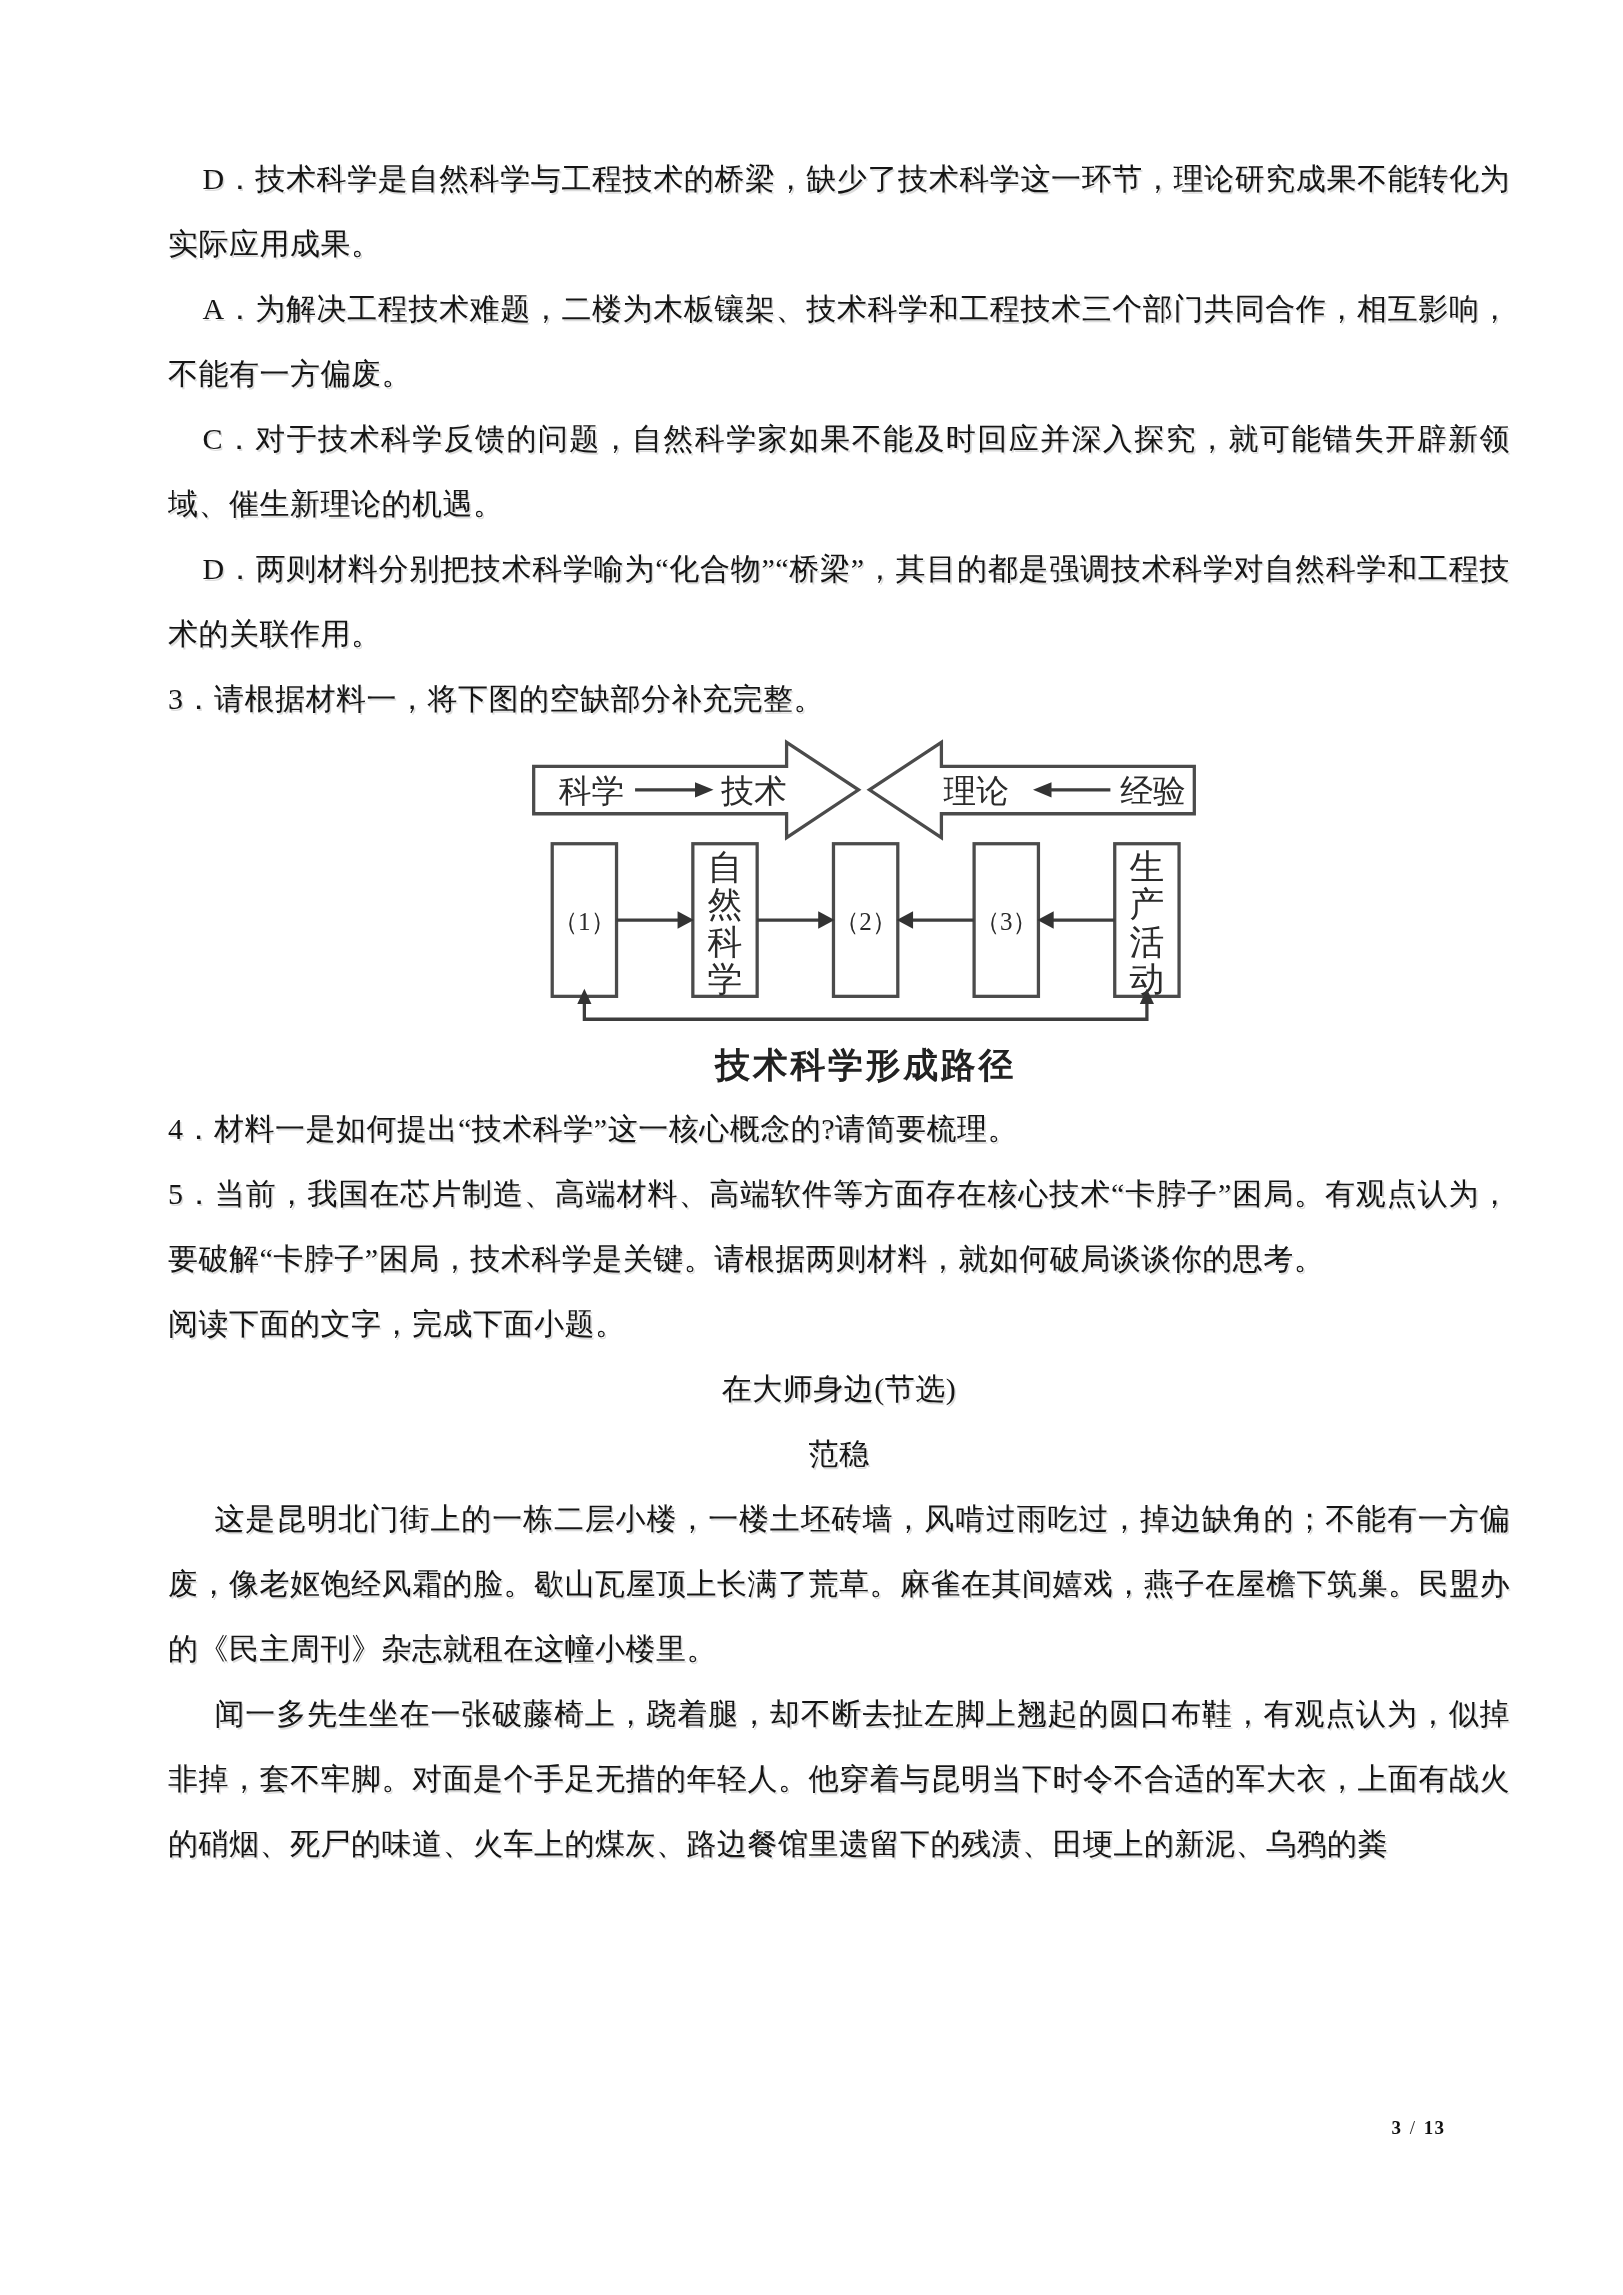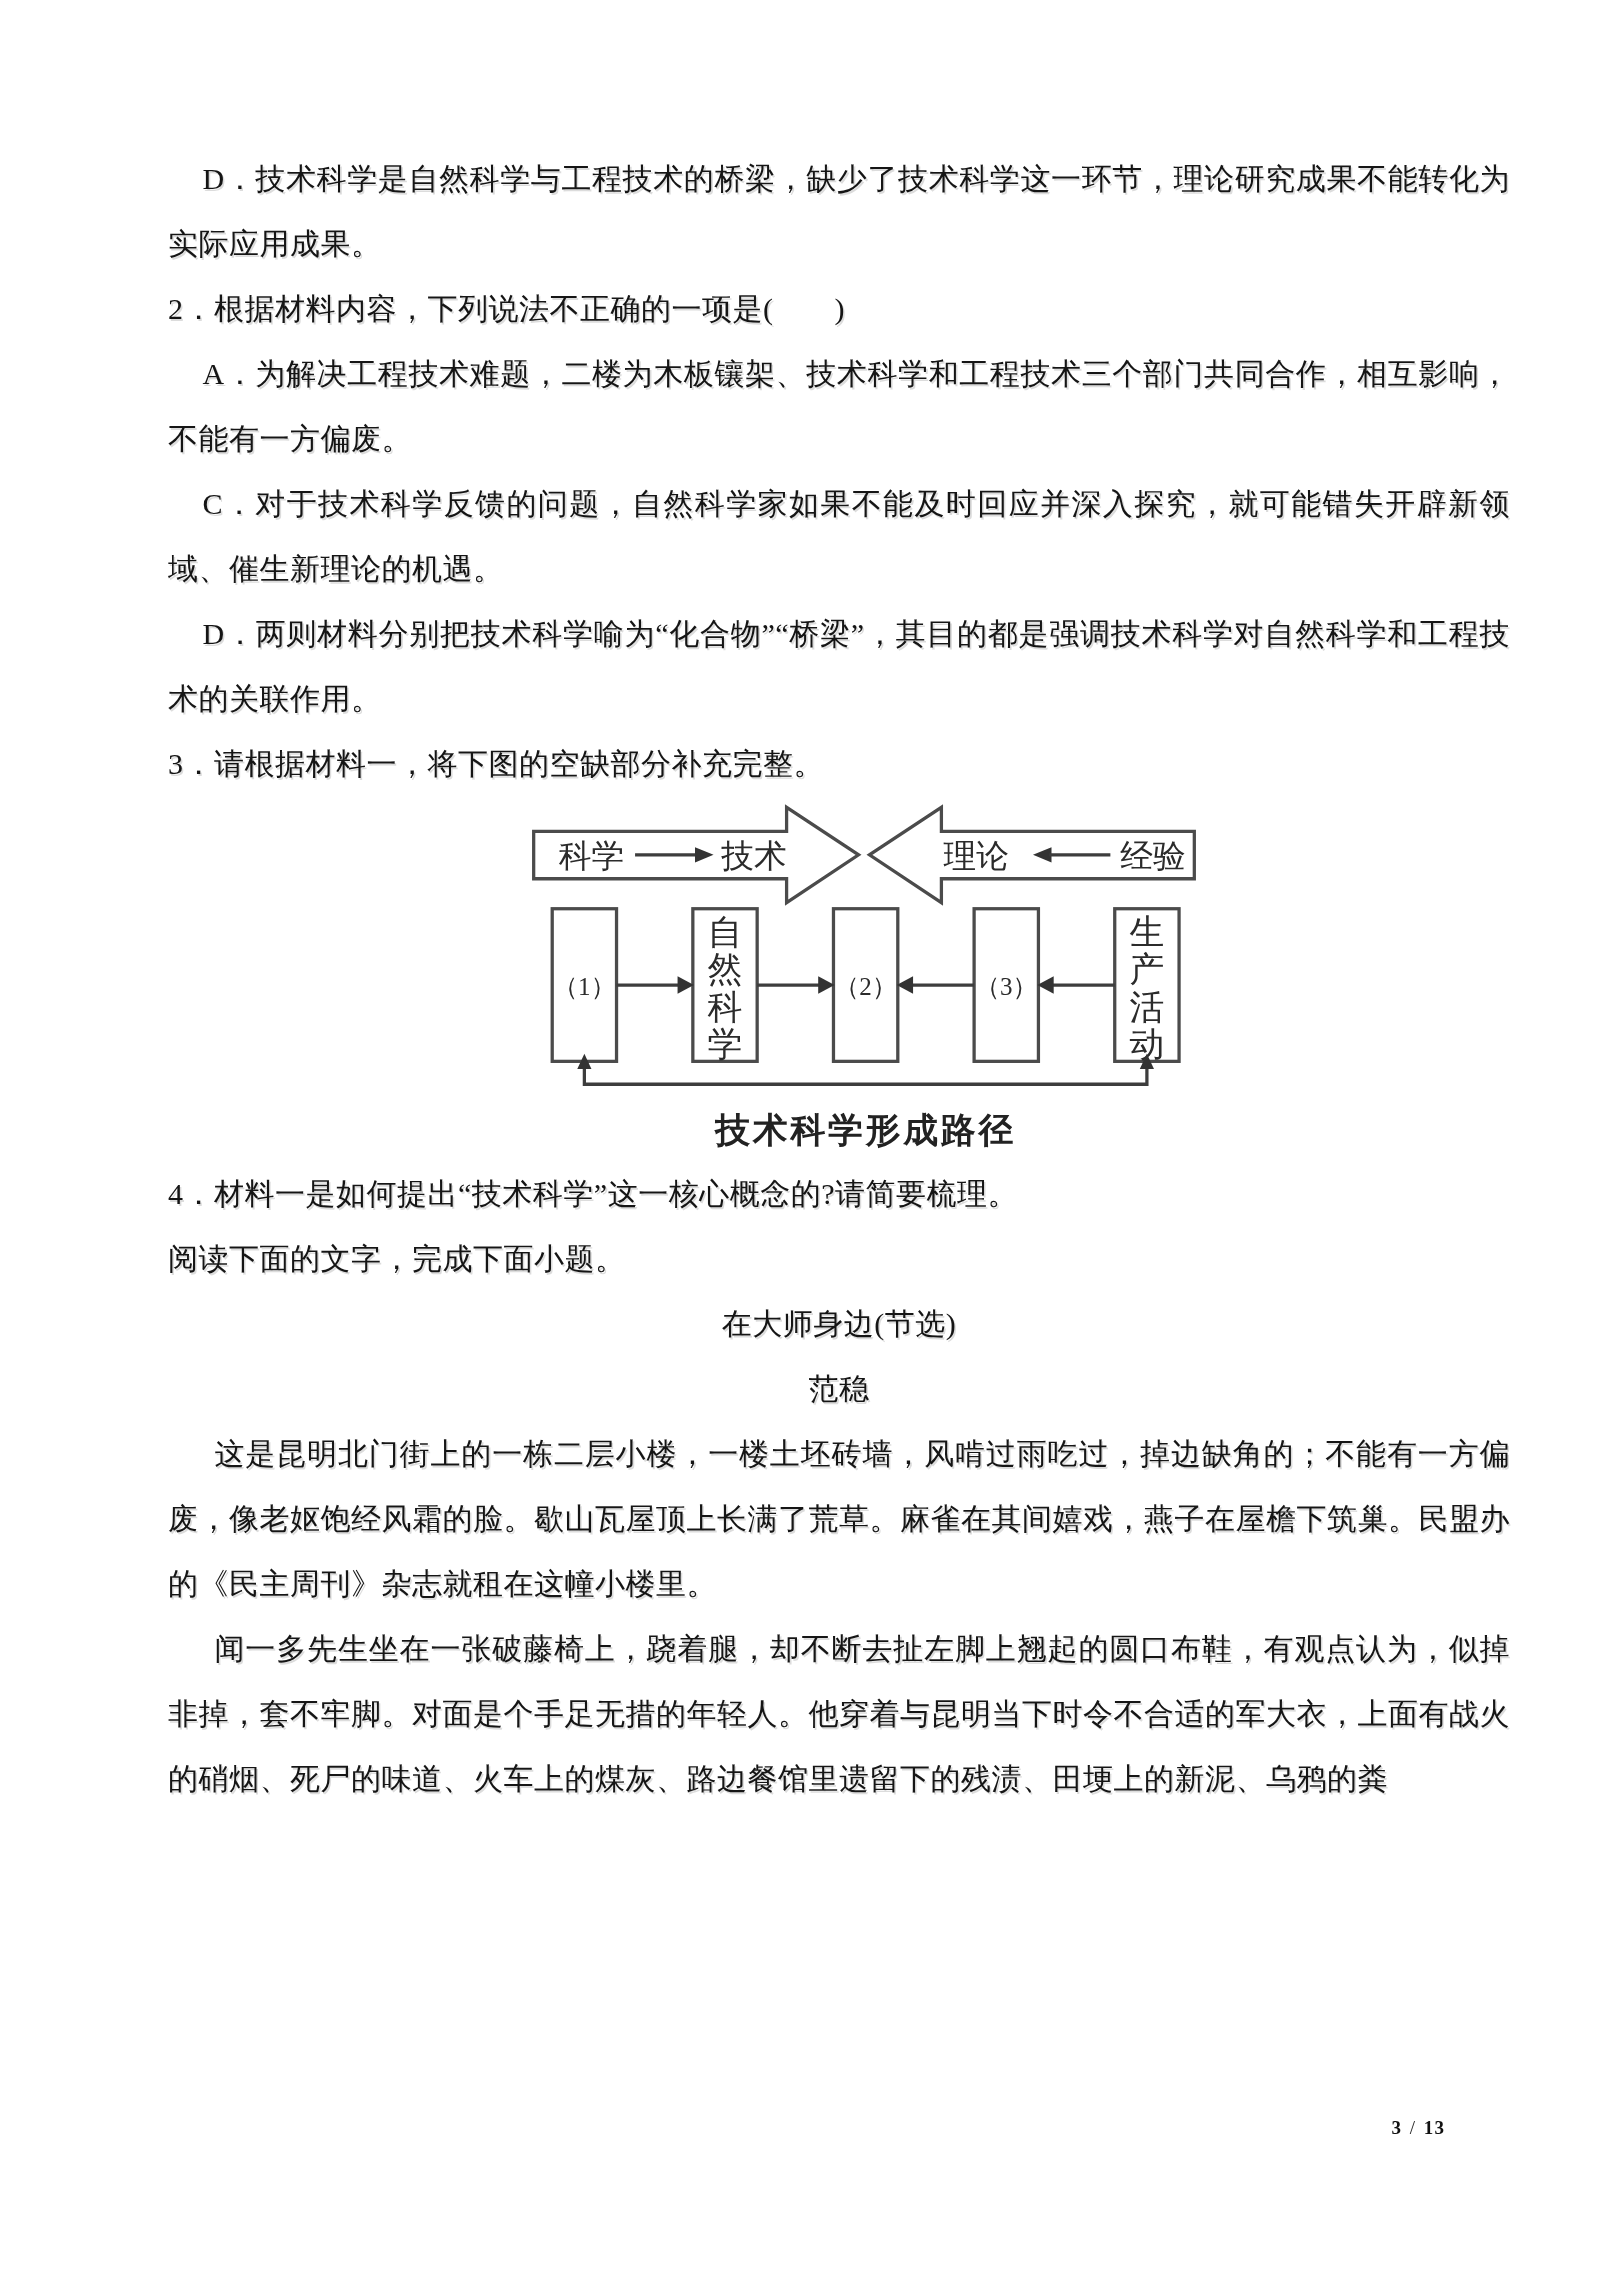--- a/index.html
+++ b/index.html
@@ -63,21 +63,20 @@
   }
   #page-footer .sep { font-weight: normal; color: #222; margin: 0 7.6px; }
 </style>
 </head>
 <body>
 
 <div id="page">
   <div id="doc-body">
 
     <p class="para p-option">D．技术科学是自然科学与工程技术的桥梁，缺少了技术科学这一环节，理论研究成果不能转化为实际应用成果。</p>
-    <p class="para p-num">2．根据材料内容，下列说法不正确的一项是(　　)</p>
     <p class="para p-option">A．为解决工程技术难题，二楼为木板镶架、技术科学和工程技术三个部门共同合作，相互影响，不能有一方偏废。</p>
     <p class="para p-option">C．对于技术科学反馈的问题，自然科学家如果不能及时回应并深入探究，就可能错失开辟新领域、催生新理论的机遇。</p>
     <p class="para p-option">D．两则材料分别把技术科学喻为“化合物”“桥梁”，其目的都是强调技术科学对自然科学和工程技术的关联作用。</p>
     <p class="para p-num">3．请根据材料一，将下图的空缺部分补充完整。</p>
 
     <div id="diagram-wrap">
       <svg id="diagram-svg" width="665" height="349" viewBox="0 0 1220 640" xmlns="http://www.w3.org/2000/svg">
 
         <polygon class="dg-stroke" points="4,50 468,50 468,6 600,93 468,181 468,137 4,137"></polygon>
 
@@ -127,20 +126,21 @@
 
         <path class="dg-line" d="M 97,482 L 97,514 L 1129,514 L 1129,482"></path>
         <polygon class="dg-head" points="84,486 110,486 97,458"></polygon>
         <polygon class="dg-head" points="1116,486 1142,486 1129,458"></polygon>
 
         <text x="613" y="620" font-size="64" text-anchor="middle" class="dg-caption">技术科学形成路径</text>
       </svg>
     </div>
 
     <p class="para p-num">4．材料一是如何提出“技术科学”这一核心概念的?请简要梳理。</p>
+    <p class="para p-num">5．当前，我国在芯片制造、高端材料、高端软件等方面存在核心技术“卡脖子”困局。有观点认为，要破解“卡脖子”困局，技术科学是关键。请根据两则材料，就如何破局谈谈你的思考。</p>
     <p class="para p-num">阅读下面的文字，完成下面小题。</p>
     <p class="para p-center">在大师身边(节选)</p>
     <p class="para p-center">范稳</p>
     <p class="para p-body">这是昆明北门街上的一栋二层小楼，一楼土坯砖墙，风啃过雨吃过，掉边缺角的；不能有一方偏废，像老妪饱经风霜的脸。歇山瓦屋顶上长满了荒草。麻雀在其间嬉戏，燕子在屋檐下筑巢。民盟办的《民主周刊》杂志就租在这幢小楼里。</p>
     <p class="para p-body">闻一多先生坐在一张破藤椅上，跷着腿，却不断去扯左脚上翘起的圆口布鞋，有观点认为，似掉非掉，套不牢脚。对面是个手足无措的年轻人。他穿着与昆明当下时令不合适的军大衣，上面有战火的硝烟、死尸的味道、火车上的煤灰、路边餐馆里遗留下的残渍、田埂上的新泥、乌鸦的粪</p>
 
   </div>
 
   <div id="page-footer">
     <span>3</span><span class="sep">/</span><span>13</span>

